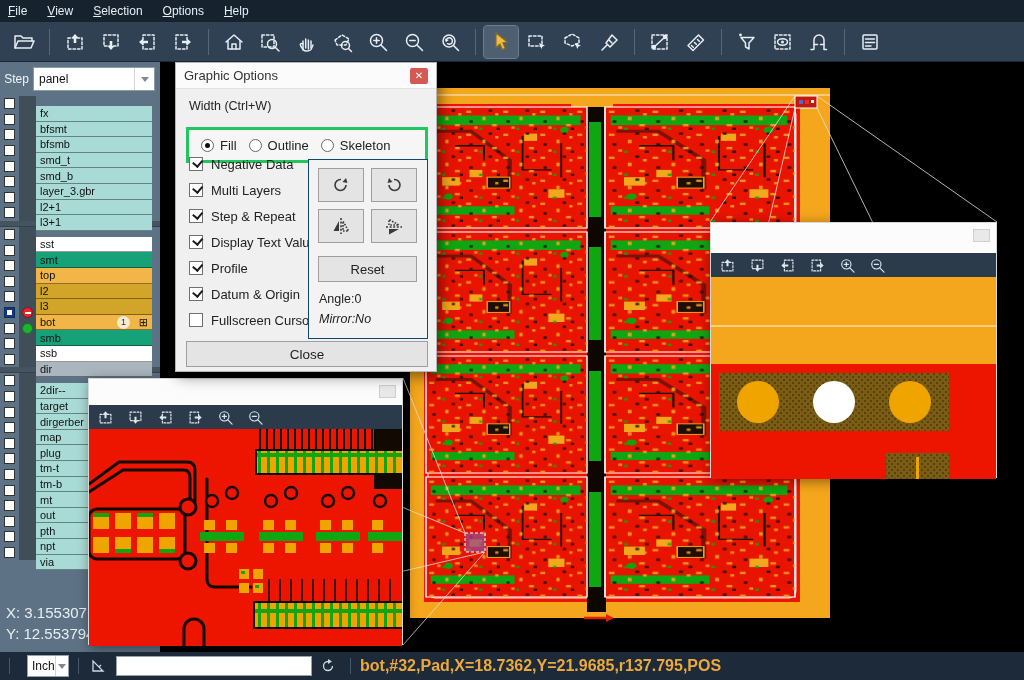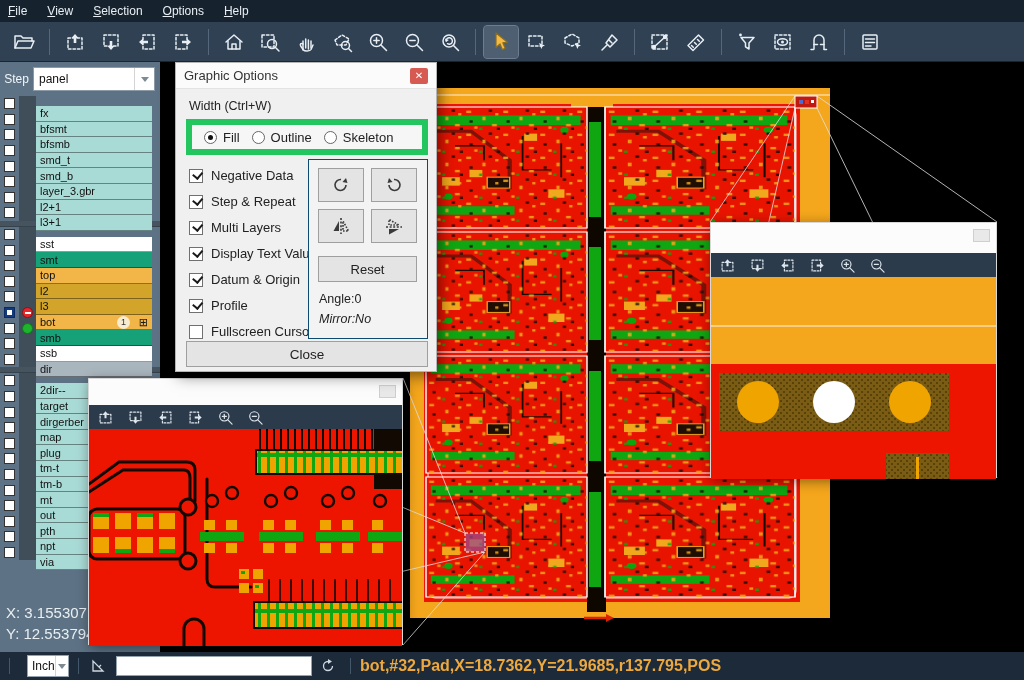--- a/index.html
+++ b/index.html
@@ -57,27 +57,27 @@
   .canvas { position:absolute; left:178px; top:62px; width:846px; height:590px; background:#000; z-index:1; }
 
   
   .dialog { position:absolute; left:175px; top:62px; width:262px; height:310px; background:#f0f0f0;
     border:1px solid #b5b5b5; box-shadow:3px 4px 14px rgba(0,0,0,.5); z-index:40; font-size:13px; color:#222; }
   .dlg-title { height:26px; background:#fbfbfb; border-bottom:1px solid #e3e3e3; display:flex; align-items:center; padding:0 8px; }
   .dlg-title .t { flex:1; font-size:13px; color:#333; }
   .dlg-close { width:18px; height:16px; background:#d75a52; color:#fff; font-size:10px; display:flex;
     align-items:center; justify-content:center; border-radius:2px; }
   .dlg-widthlabel { position:absolute; left:13px; top:36px; font-size:12.5px; }
-  .dlg-groupbox { position:absolute; left:10px; top:56px; width:242px; height:36px; border:6px solid #22c55e;
+  .dlg-groupbox { position:absolute; left:10px; top:64px; width:242px; height:36px; border:3px solid #22c55e;
     background:#f6f6f6; display:flex; }
   .radio-item { display:flex; align-items:center; gap:6px; margin-left:12px; }
   .radio { width:13px; height:13px; border:1px solid #666; border-radius:50%; background:#fff; position:relative; flex:none; }
   .radio.sel::after { content:""; position:absolute; left:3px; top:3px; width:5px; height:5px; border-radius:50%; background:#111; }
   .dlg-checks { position:absolute; left:13px; top:94px; }
-  .chk-item { height:26px; display:flex; align-items:flex-end; gap:8px; }
+  .chk-item { height:26px; display:flex; align-items:flex-start; gap:8px; }
   .chk { width:14px; height:14px; border:1px solid #707070; background:#fff; position:relative; flex:none; }
   .chk.on::after { content:""; position:absolute; left:2.5px; top:1px; width:7px; height:4.5px;
     border-left:2px solid #1a1a1a; border-bottom:2px solid #1a1a1a; transform:rotate(-50deg); }
   .dlg-rightbox { position:absolute; left:132px; top:96px; width:120px; height:180px; border:1px solid #0c4a6e; background:#f3f3f3; }
   .rot-grid { position:absolute; left:9px; top:8px; display:grid; grid-template-columns:46px 46px; grid-gap:7px; }
   .sq-btn { width:46px; height:34px; background:#e4e4e4; border:1px solid #9f9f9f; display:flex; align-items:center; justify-content:center; color:#3a3a3a; }
   .reset-btn { position:absolute; left:9px; top:96px; width:99px; height:26px; background:#e4e4e4; border:1px solid #9f9f9f;
     display:flex; align-items:center; justify-content:center; font-size:13px; }
   .dlg-angle { position:absolute; left:10px; top:132px; font-size:12.5px; }
   .dlg-mirror { position:absolute; left:10px; top:152px; font-size:12.5px;font-style:italic; }
@@ -545,37 +545,37 @@
           <span>Skeleton</span>
         </span>
       </div>
     <div class="dlg-checks" id="check-list">
         <div class="chk-item">
           <span class="chk on"></span>
           <span>Negative Data</span>
         </div>
         <div class="chk-item">
           <span class="chk on"></span>
-          <span>Step &amp; Repeat</span>
+          <span>Multi Layers</span>
         </div>
         <div class="chk-item">
           <span class="chk on"></span>
-          <span>Multi Layers</span>
+          <span>Step &amp; Repeat</span>
         </div>
         <div class="chk-item">
           <span class="chk on"></span>
           <span>Display Text Value</span>
         </div>
         <div class="chk-item">
           <span class="chk on"></span>
-          <span>Datum &amp; Origin</span>
+          <span>Profile</span>
         </div>
         <div class="chk-item">
           <span class="chk on"></span>
-          <span>Profile</span>
+          <span>Datum &amp; Origin</span>
         </div>
         <div class="chk-item">
           <span class="chk"></span>
           <span>Fullscreen Cursor</span>
         </div>
       </div>
     <div class="dlg-rightbox">
       <div class="rot-grid" id="rot-grid">
           <div class="sq-btn">
             <svg width="22" height="22" viewBox="0 0 22 22" fill="none" stroke-width="1.6">

